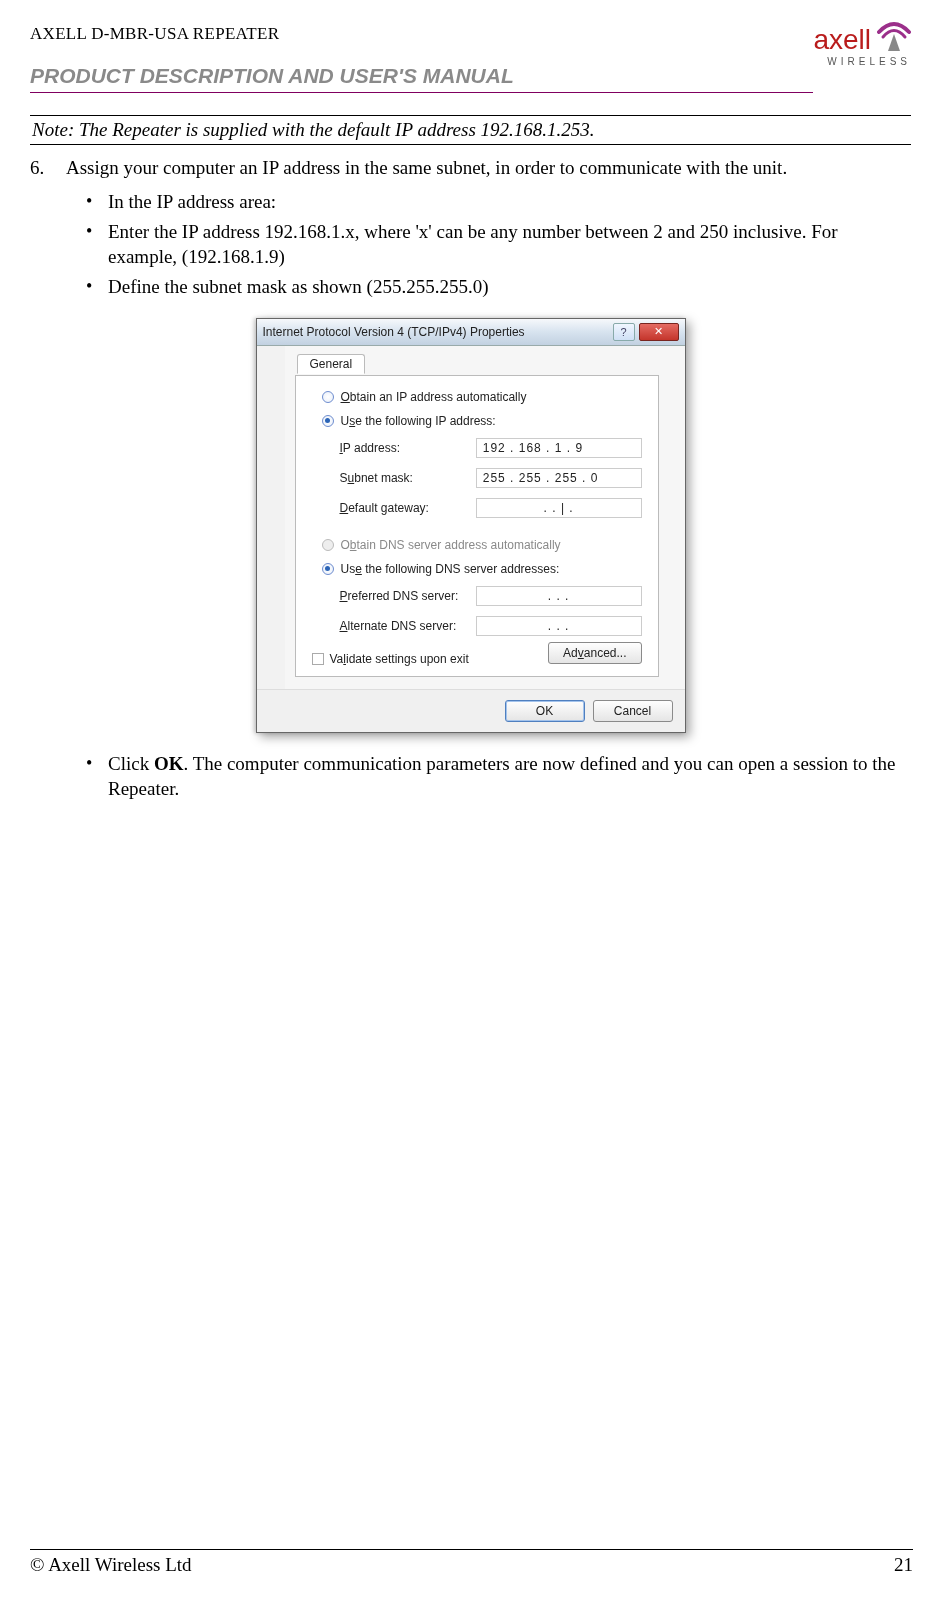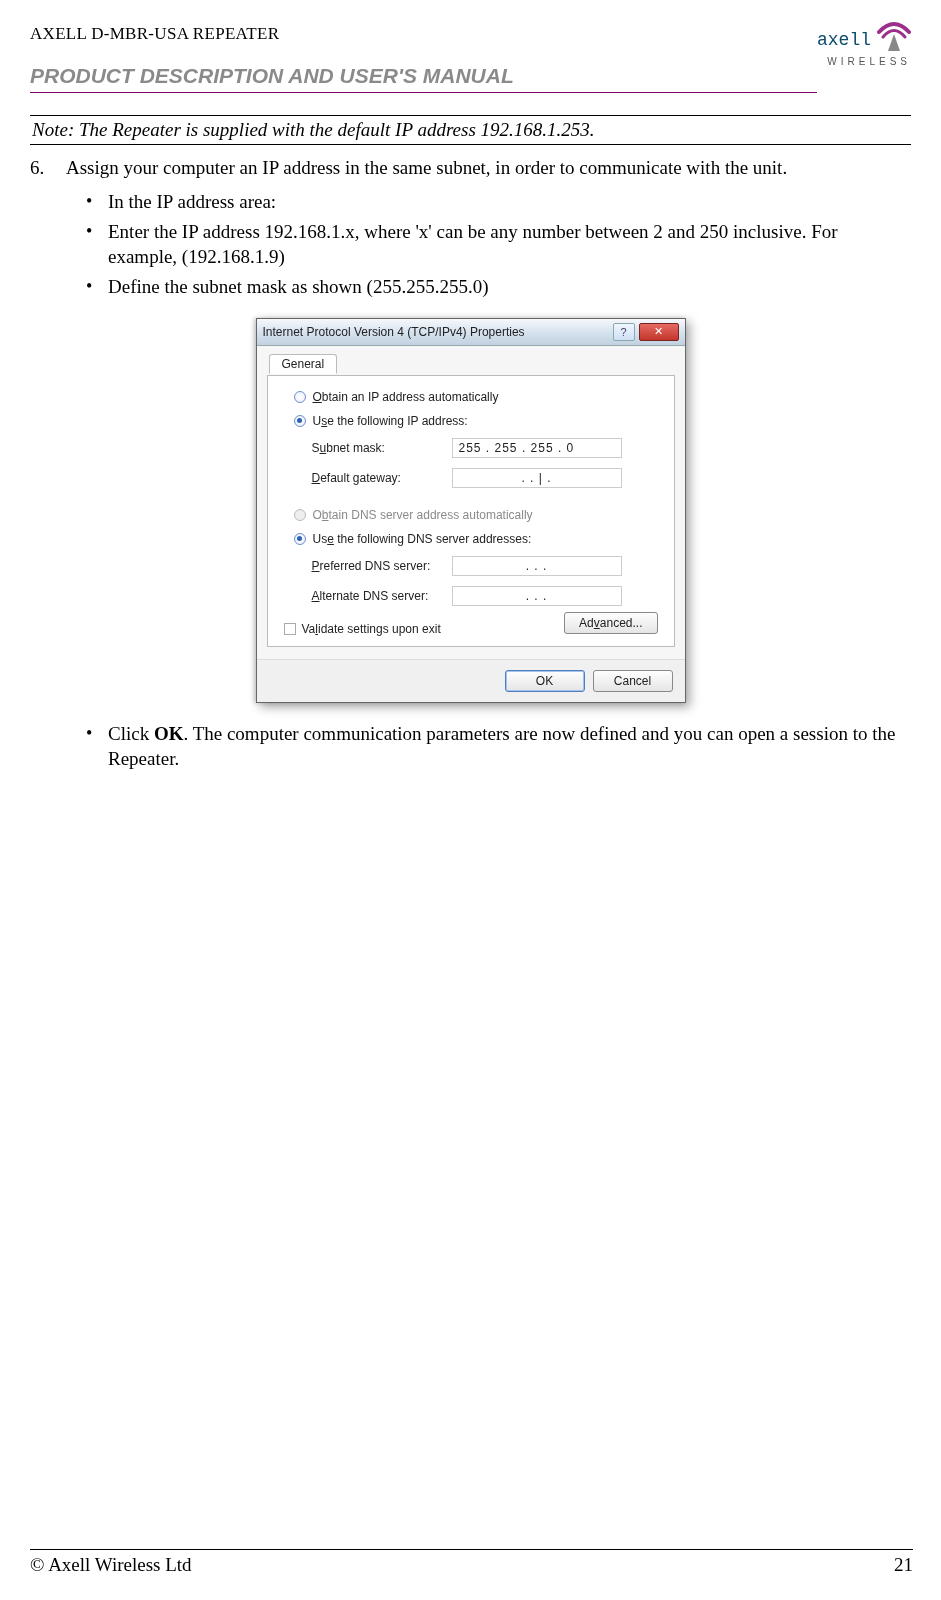--- a/index.html
+++ b/index.html
@@ -15,21 +15,21 @@
     color: #8a8a8a;
     font-size: 21px;
     font-weight: bold;
     border-bottom: 1px solid #800060;
     padding-bottom: 4px;
     font-style: italic;
   }
 
   .logo-wrap { text-align: right; margin-top: -2px; }
   .logo-brand { display: flex; align-items: center; gap: 6px; justify-content: flex-end; }
-  .logo-text { font-family: Liberation Mono, monospace; font-size: 18px; color: #0c4a6e; letter-spacing: 0px; }
+  .logo-text { font-family: Liberation Sans, sans-serif; font-size: 28px; color: #b91c1c; letter-spacing: 0px; }
   .logo-antenna { display: inline-block; }
   .logo-sub { font-family: Arial, Helvetica, sans-serif; font-size: 10px; letter-spacing: 4px; color: #555; margin-top: -2px; }
 
   .note-box {
     margin: 22px 0 12px 0;
     border-top: 1px solid #000;
     border-bottom: 1px solid #000;
     padding: 3px 2px;
     font-style: italic;
     font-size: 19px;
@@ -51,21 +51,21 @@
     border: 1px solid #666;
     background: #f2f2f2;
     box-shadow: 4px 4px 10px rgba(0,0,0,.35), -2px 0 4px rgba(0,0,0,.18);
     width: 100%;
   }
   .dlg-titlebar { display: flex; align-items: center; background: linear-gradient(#f6f8fb,#d7e3ef,#c2d1e1); border-bottom: 1px solid #9aa; padding: 4px 6px; }
   .dlg-titlebar .title { flex: 1; font-size: 12px; }
   .dlg-titlebar .help { width: 22px; height: 18px; background: linear-gradient(#f0f6ff,#cfe0f5); border: 1px solid #8aa; border-radius: 2px; text-align: center; line-height: 16px; font-size: 11px; color: #446; margin-right: 4px; }
   .dlg-titlebar .close { width: 40px; height: 18px; background: linear-gradient(#e46b63,#c4352b); border: 1px solid #782520; border-radius: 2px; text-align: center; line-height: 15px; color: #fff; font-size: 11px; }
 
-  .dlg-body { padding: 8px 10px 12px 10px; background: #f6f6f6; }
+  .dlg-body { padding: 8px 26px 12px 10px; background: #f6f6f6; margin-left: 28px; }
   .tabbar { position: relative; height: 22px; margin-bottom: -1px; }
   .tab { position: absolute; top: 0; left: 2px; background: #fff; border: 1px solid #bbb; border-bottom: 1px solid #fff; padding: 2px 12px; border-radius: 3px 3px 0 0; font-size: 12px; }
   .tab-pane { background: #fff; border: 1px solid #bbb; padding: 14px 16px 16px 16px; }
   .desc { color: #444; font-size: 12px; line-height: 1.35; margin-bottom: 14px; }
 
   .radio-row { display: flex; align-items: center; gap: 7px; margin-left: 10px; margin-bottom: 10px; font-size: 12px; }
   .radio-row.disabled { color: #8a8a8a; }
   .radio { width: 12px; height: 12px; border: 1px solid #6e8dcf; border-radius: 50%; background: radial-gradient(#fff,#e7eef9); display: inline-flex; align-items: center; justify-content: center; }
   .radio.disabled { border-color: #bbb; background: #eee; }
   .radio .dot { width: 5px; height: 5px; border-radius: 50%; background: #2b64b7; display: none; }
@@ -155,20 +155,24 @@
             <span><span class="u">O</span><span>btain an IP address automatically</span></span>
           </div>
           <div class="radio-row">
             <span class="radio sel">
                 <span class="dot"></span>
               </span>
             <span>U<span class="u">s</span><span>e the following IP address:</span></span>
           </div>
 
           <div class="form-line">
+            <span class="form-label"><span class="u">I</span>P address:</span>
+            <span class="ip-box filled">192 . 168 .  1   .   9</span>
+          </div>
+          <div class="form-line">
             <span class="form-label">S<span class="u">u</span>bnet mask:</span>
             <span class="ip-box filled">255 . 255 . 255 .  0</span>
           </div>
           <div class="form-line">
             <span class="form-label"><span class="u">D</span>efault gateway:</span>
             <span class="ip-box cursor">.      .   |   .</span>
           </div>
 
           <div style="height:10px"></div>
 

